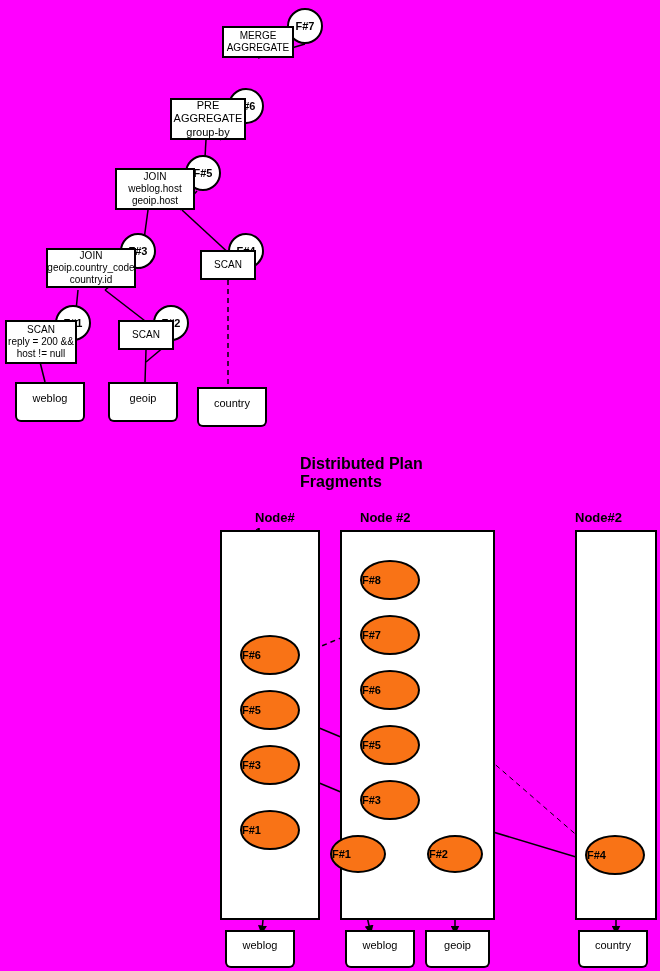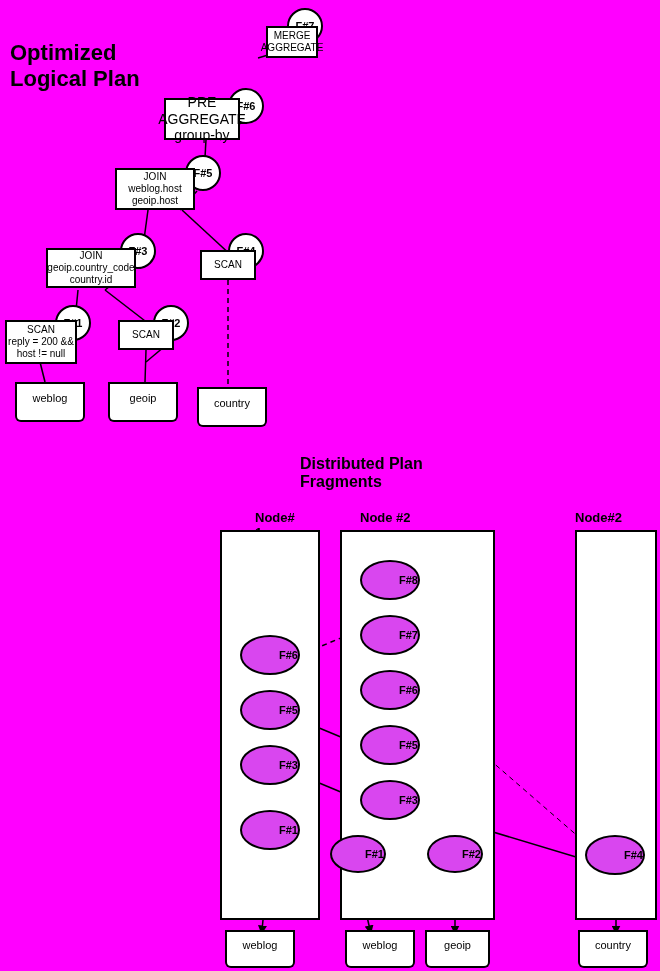--- a/index.html
+++ b/index.html
@@ -105,25 +105,25 @@
     .fragment-box {
       position: absolute;
       background: #fff;
       border: 2px solid #000;
     }
 
     
     .ellipse-node {
       position: absolute;
       border-radius: 50%;
-      background: #d946ef;
+      background: #f97316;
       border: 2px solid #000;
       display: flex;
       align-items: center;
-      justify-content: flex-end;
+      justify-content: flex-start;
       font-weight: bold;
       font-size: 11px;
     }
 
     
     .node-header {
       position: absolute;
       font-size: 13px;
       font-weight: bold;
       color: #000;
@@ -202,38 +202,34 @@
 
     <line x1="616" y1="875" x2="616" y2="930" stroke="#000" stroke-width="1.5" marker-end="url(#arrow)"></line>
 
     <defs>
       <marker id="arrow" markerWidth="6" markerHeight="6" refX="3" refY="3" orient="auto">
         <path d="M0,0 L0,6 L6,3 z" fill="#000"></path>
       </marker>
     </defs>
   </svg>
 
-  <div class="title-block">
-    <span>Optimized</span><br>
-    <span>Logical Plan</span>
-  </div>
 
   <div class="circle-node" style="left:287px;top:8px;width:36px;height:36px;">
     <span>F#7</span>
   </div>
 
-  <div class="rect-node" style="left:222px;top:26px;width:52px;height:32px;font-size:10px;margin-left:44px;">
+  <div class="rect-node" style="left:222px;top:26px;width:72px;height:32px;font-size:10px;">
     <span>MERGE<br>AGGREGATE</span>
   </div>
 
   <div class="circle-node" style="left:228px;top:88px;width:36px;height:36px;">
     <span>F#6</span>
   </div>
 
-  <div class="rect-node" style="left:164px;top:98px;width:76px;height:42px;font-size:14px;">
+  <div class="rect-node" style="left:170px;top:98px;width:76px;height:42px;font-size:11px;">
     <span>PRE<br>AGGREGATE<br>group-by</span>
   </div>
 
   <div class="circle-node" style="left:185px;top:155px;width:36px;height:36px;">
     <span>F#5</span>
   </div>
 
   <div class="rect-node" style="left:115px;top:168px;width:80px;height:42px;font-size:10px;">
     <span>JOIN<br>weblog.host<br>geoip.host</span>
   </div>

